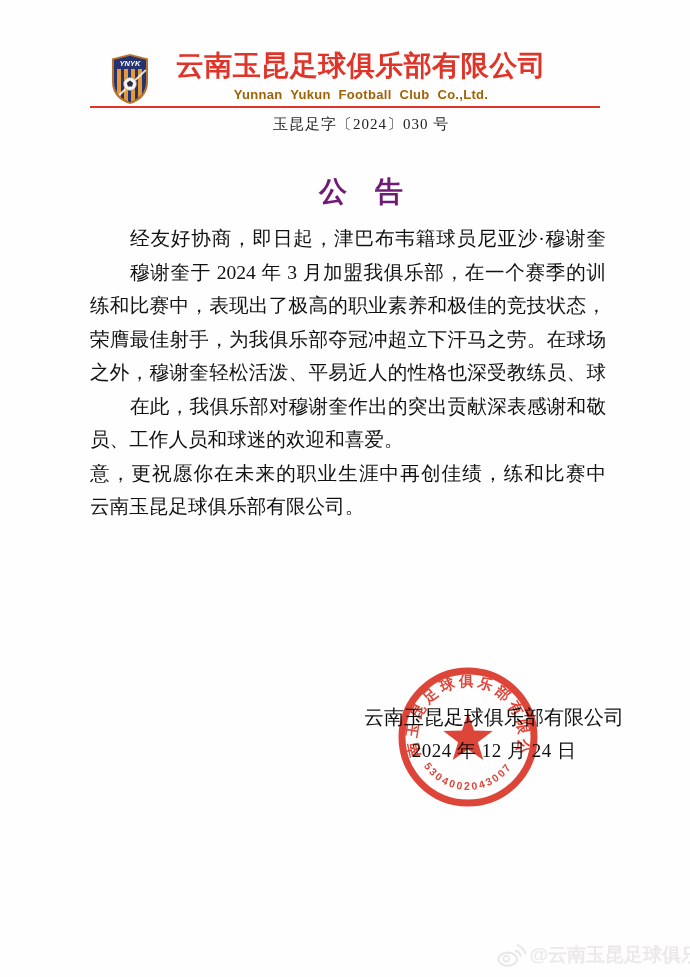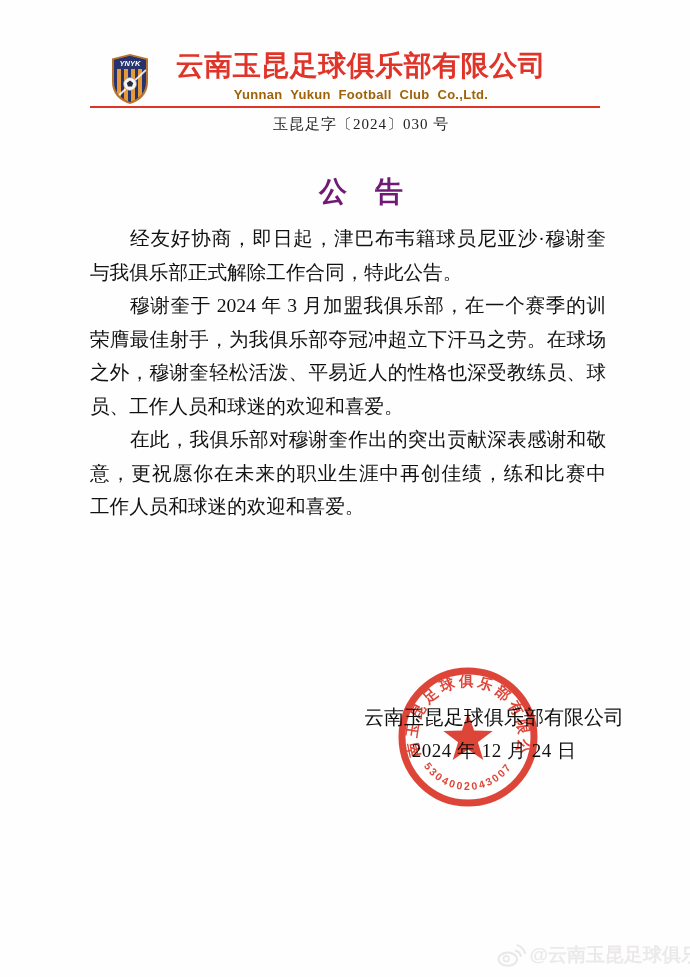--- a/index.html
+++ b/index.html
@@ -88,28 +88,28 @@
 
   <div class="club-name-cn">云南玉昆足球俱乐部有限公司</div>
   <div class="club-name-en">Yunnan Yukun Football Club Co.,Ltd.</div>
   <div class="red-rule"></div>
   <div class="doc-number">玉昆足字〔2024〕030 号</div>
 
   <div class="notice-title">公　告</div>
 
   <div class="body-text">
     <div class="body-line indent fill">经友好协商，即日起，津巴布韦籍球员尼亚沙·穆谢奎</div>
-    <div class="body-line">与我俱乐部正式解除工作合同，特此公告。</div>
     <div class="body-line indent fill">穆谢奎于 2024 年 3 月加盟我俱乐部，在一个赛季的训</div>
+    <div class="body-line fill">练和比赛中，表现出了极高的职业素养和极佳的竞技状态，</div>
     <div class="body-line fill">荣膺最佳射手，为我俱乐部夺冠冲超立下汗马之劳。在球场</div>
     <div class="body-line fill">之外，穆谢奎轻松活泼、平易近人的性格也深受教练员、球</div>
+    <div class="body-line indent fill">在此，我俱乐部对穆谢奎作出的突出贡献深表感谢和敬</div>
     <div class="body-line">员、工作人员和球迷的欢迎和喜爱。</div>
-    <div class="body-line indent fill">在此，我俱乐部对穆谢奎作出的突出贡献深表感谢和敬</div>
     <div class="body-line fill">意，更祝愿你在未来的职业生涯中再创佳绩，练和比赛中</div>
-    <div class="body-line">工作人员和球迷的欢迎和喜爱。</div>
+    <div class="body-line">云南玉昆足球俱乐部有限公司。</div>
   </div>
 
   <div class="signature">
     <div class="sig-company">云南玉昆足球俱乐部有限公司</div>
     <div class="sig-date">2024 年 12 月 24 日</div>
   </div>
 
   <svg class="seal" viewBox="0 0 144 144">
     <defs>
       <path id="sealTopArc" d="M24.1,89.4 A51,51 0 1 1 119.9,89.4" fill="none"></path>

